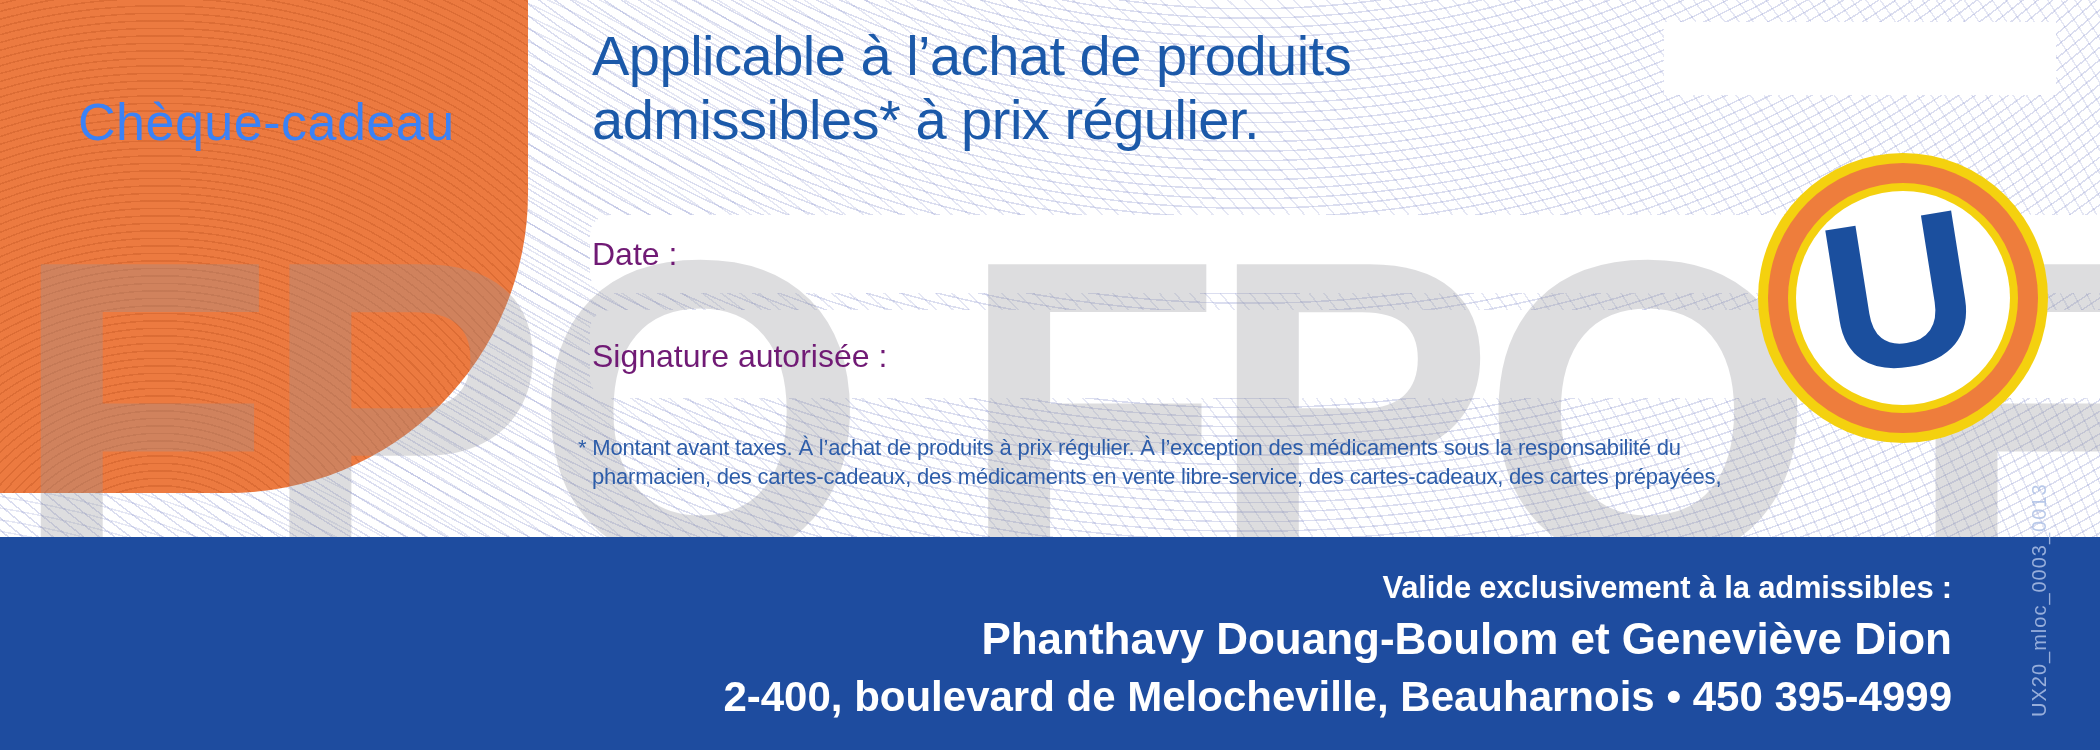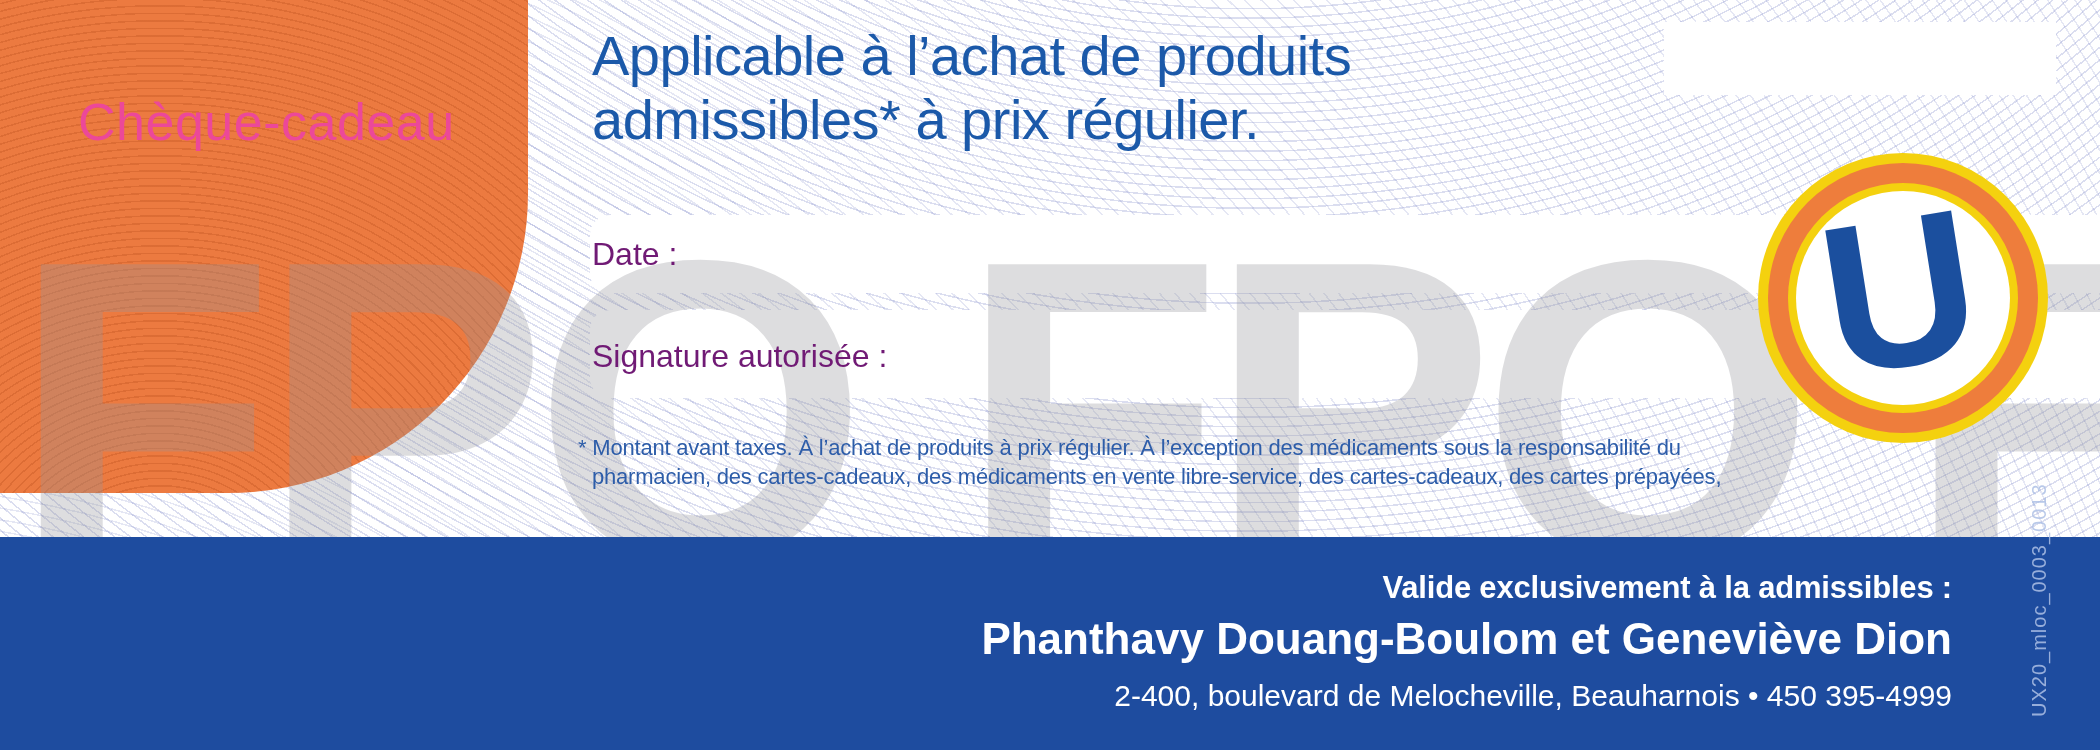--- a/index.html
+++ b/index.html
@@ -30,21 +30,21 @@
   
   .orange-blob{
     position:absolute; left:0; top:0; width:528px; height:493px;
     background-color:#ec7a40;
     background-image:repeating-radial-gradient(circle at 160px 620px,
         rgba(164,60,12,0) 0 6px, rgba(164,60,12,0.22) 6px 7.5px);
     border-bottom-right-radius:300px;
   }
   .gift-label{
     position:absolute; left:78px; top:92px;
-    font-size:52px; letter-spacing:0.5px; color:#ec4899;
+    font-size:52px; letter-spacing:0.5px; color:#3b82f6;
   }
   .amount-row{
     position:absolute; left:56px; top:148px;
     display:flex; align-items:flex-start; color:#ffffff;
   }
   .amount-num{
     font-size:270px; line-height:1; font-weight:800; letter-spacing:-18px;
   }
   .amount-cur{
     font-size:138px; line-height:1; font-weight:800; margin:14px 0 0 6px;
@@ -95,21 +95,21 @@
 
   
   .footer-bar{
     position:absolute; left:0; top:537px; width:2100px; height:213px;
     background:#1e4c9f;
   }
   .footer-text{ position:absolute; right:148px; color:#ffffff;
                 text-align:right; white-space:nowrap; }
   .valid-line  { top:33px;  font-size:31px; font-weight:700; letter-spacing:-0.2px; }
   .store-line  { top:77px;  font-size:44px; font-weight:700; }
-  .address-line{ top:142px; font-size:30px; font-weight:400; }
+  .address-line{ top:136px; font-size:42px; font-weight:700; }
 
   .vertical-code{
     position:absolute; left:2028px; top:552px; height:165px;
     writing-mode:vertical-rl; transform:rotate(180deg);
     font-size:20px; letter-spacing:1px; color:rgba(173,192,229,0.85);
   }
 </style>
 </head>
 <body>
 

